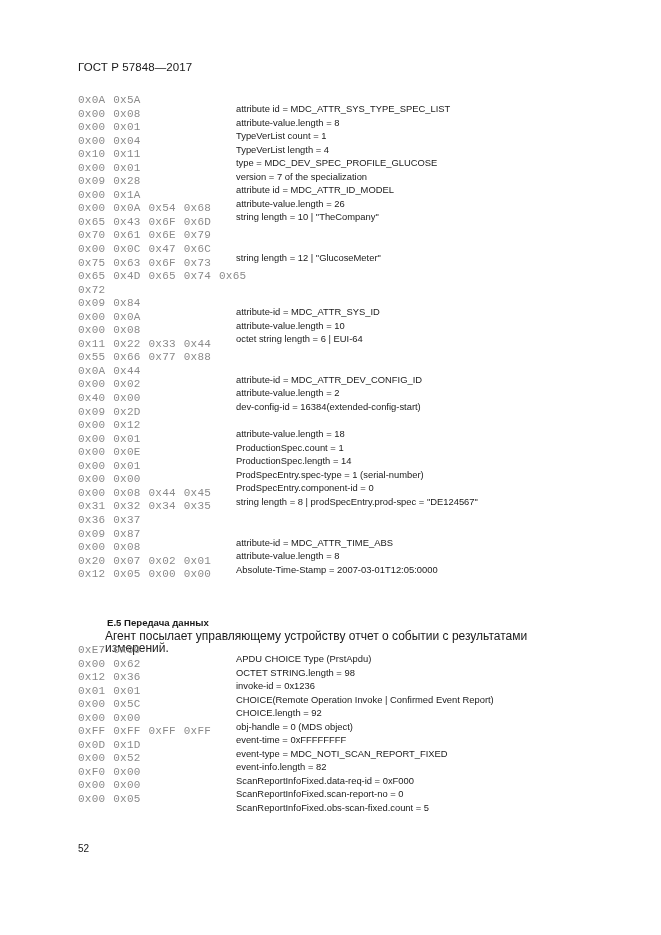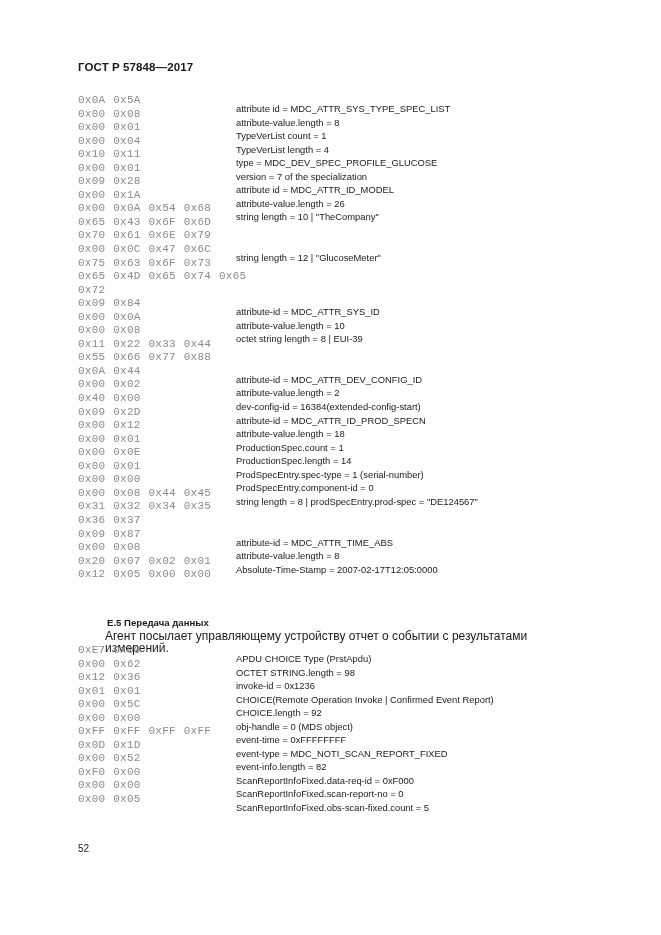--- a/index.html
+++ b/index.html
@@ -13,21 +13,21 @@
       position: relative;
       overflow: hidden;
       font-family: "Liberation Sans", sans-serif;
       color: #1a1a1a;
     }
     .page-header {
       position: absolute;
       left: 78px;
       top: 61px;
       font-size: 11.5px;
-      font-weight: bold;
+      font-weight: normal;
       letter-spacing: 0.1px;
     }
     .code-table {
       position: absolute;
       left: 78px;
       width: 520px;
     }
     .code-row {
       position: relative;
       height: 13.55px;
@@ -154,21 +154,21 @@
     <div class="code-row">
       <span class="hex">0x09 0x84</span>
       <span class="desc">attribute-id = MDC_ATTR_SYS_ID</span>
     </div>
     <div class="code-row">
       <span class="hex">0x00 0x0A</span>
       <span class="desc">attribute-value.length = 10</span>
     </div>
     <div class="code-row">
       <span class="hex">0x00 0x08</span>
-      <span class="desc">octet string length = 8 | EUI-39</span>
+      <span class="desc">octet string length = 6 | EUI-64</span>
     </div>
     <div class="code-row">
       <span class="hex">0x11 0x22 0x33 0x44</span>
       <span class="desc"></span>
     </div>
     <div class="code-row">
       <span class="hex">0x55 0x66 0x77 0x88</span>
       <span class="desc"></span>
     </div>
     <div class="code-row">
@@ -178,21 +178,20 @@
     <div class="code-row">
       <span class="hex">0x00 0x02</span>
       <span class="desc">attribute-value.length = 2</span>
     </div>
     <div class="code-row">
       <span class="hex">0x40 0x00</span>
       <span class="desc">dev-config-id = 16384(extended-config-start)</span>
     </div>
     <div class="code-row">
       <span class="hex">0x09 0x2D</span>
-      <span class="desc">attribute-id = MDC_ATTR_ID_PROD_SPECN</span>
     </div>
     <div class="code-row">
       <span class="hex">0x00 0x12</span>
       <span class="desc">attribute-value.length = 18</span>
     </div>
     <div class="code-row">
       <span class="hex">0x00 0x01</span>
       <span class="desc">ProductionSpec.count = 1</span>
     </div>
     <div class="code-row">
@@ -222,21 +221,21 @@
     <div class="code-row">
       <span class="hex">0x09 0x87</span>
       <span class="desc">attribute-id = MDC_ATTR_TIME_ABS</span>
     </div>
     <div class="code-row">
       <span class="hex">0x00 0x08</span>
       <span class="desc">attribute-value.length = 8</span>
     </div>
     <div class="code-row">
       <span class="hex">0x20 0x07 0x02 0x01</span>
-      <span class="desc">Absolute-Time-Stamp = 2007-02-17T12:05:0000</span>
+      <span class="desc">Absolute-Time-Stamp = 2007-03-01T12:05:0000</span>
     </div>
     <div class="code-row">
       <span class="hex">0x12 0x05 0x00 0x00</span>
       <span class="desc"></span>
     </div>
   </div>
 
 <div class="section">
   <div class="section-title">Е.5 Передача данных</div>
   <div class="section-text">Агент посылает управляющему устройству отчет о событии с результатами измерений.</div>

